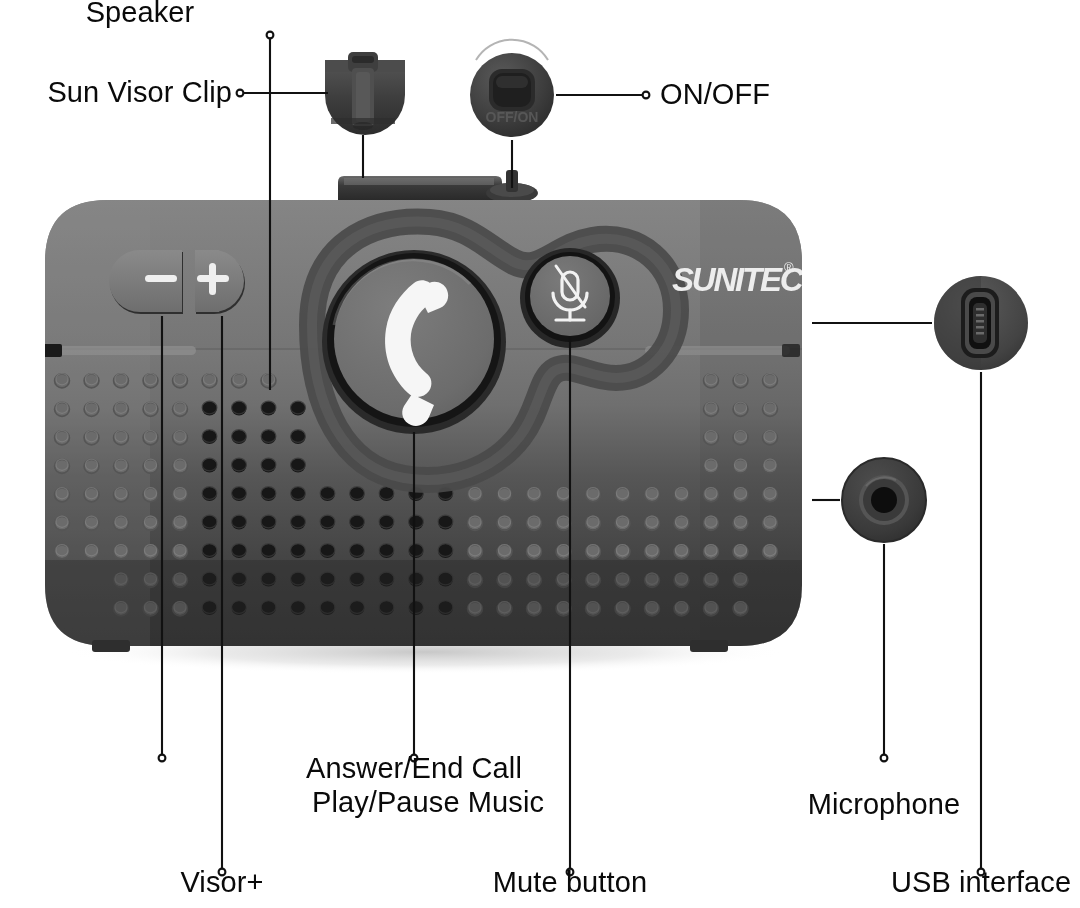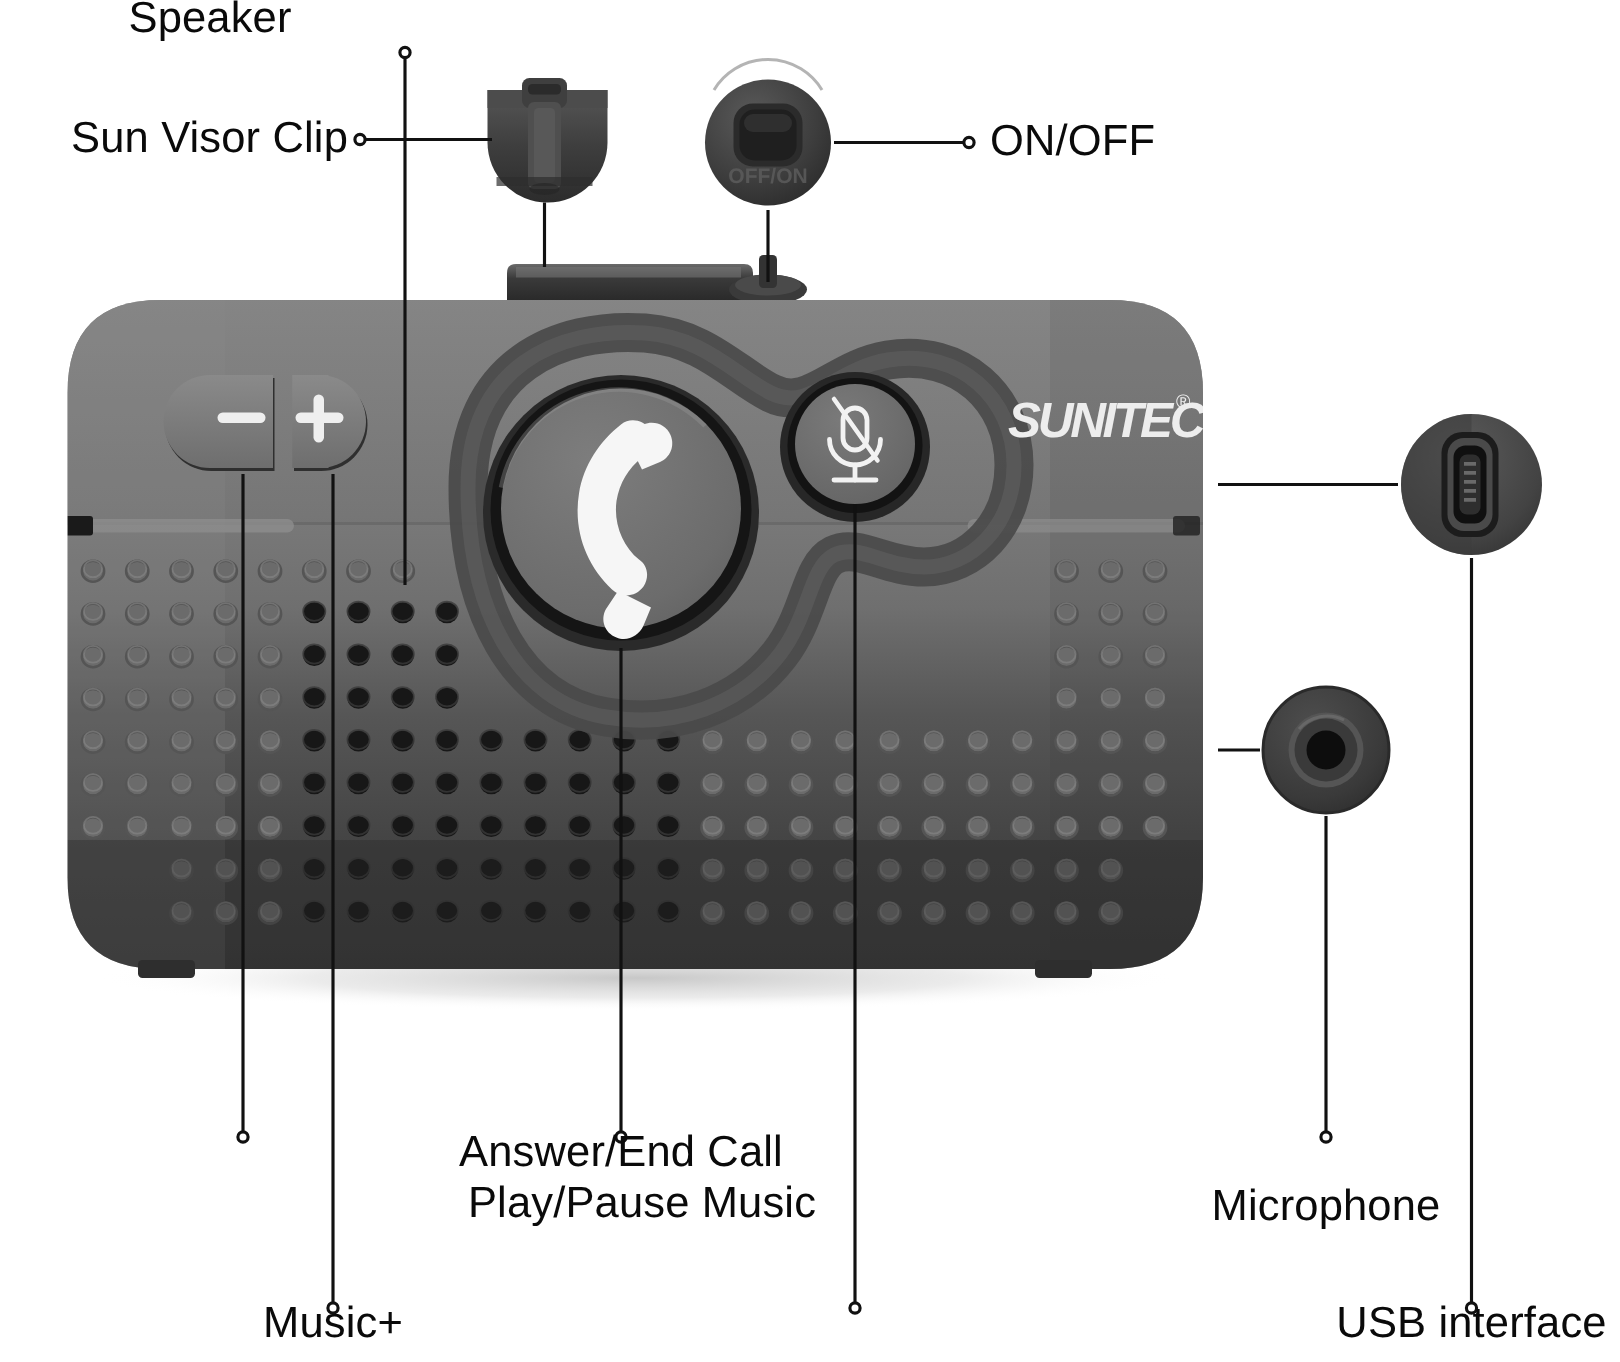--- a/index.html
+++ b/index.html
@@ -464,24 +464,25 @@
     </g>
   </svg>
 
   <div class="lbl rgt" style="left:60px;top:-4px;width:160px;text-align:center;">Speaker</div>
 
   <div class="lbl rgt" style="left:10px;top:76px;width:222px;text-align:right;">Sun Visor Clip</div>
 
   <div class="lbl" style="left:660px;top:78px;text-align:right;">ON/OFF</div>
 
 
-  <div class="lbl ctr" style="left:112px;top:866px;width:220px;">Music+</div>
+  <div class="lbl ctr" style="left:112px;top:866px;width:220px;">Visor+</div>
 
   <div class="lbl ctr" style="left:274px;top:752px;width:280px;">Answer/End Call</div>
 
   <div class="lbl ctr" style="left:288px;top:786px;width:280px;">Play/Pause Music</div>
 
+  <div class="lbl ctr" style="left:460px;top:866px;width:220px;">Mute button</div>
 
   <div class="lbl ctr" style="left:774px;top:752px;width:220px;margin-top:36px;">Microphone</div>
 
   <div class="lbl ctr" style="left:878px;top:866px;width:206px;">USB interface</div>
 
 </div>
 
 </body></html>

